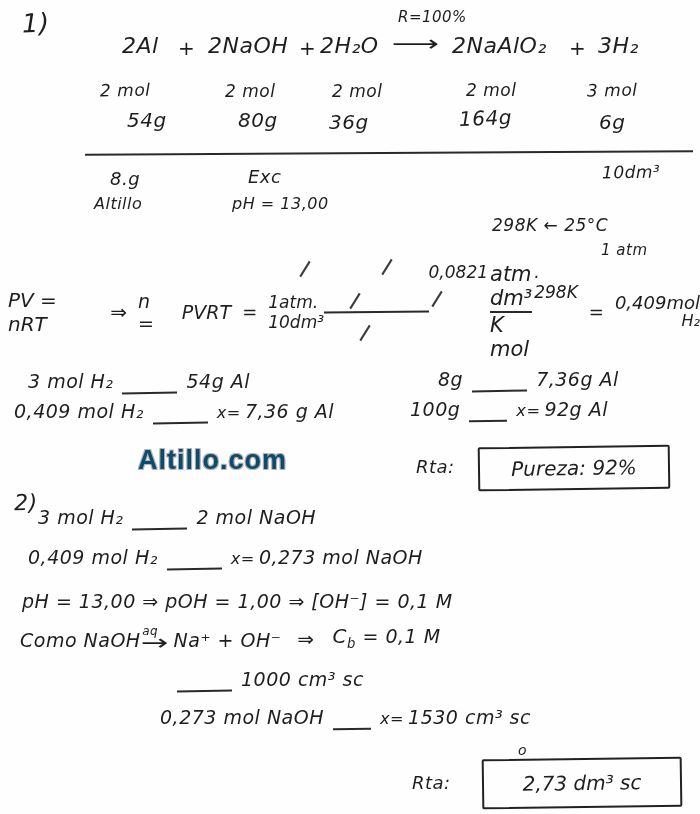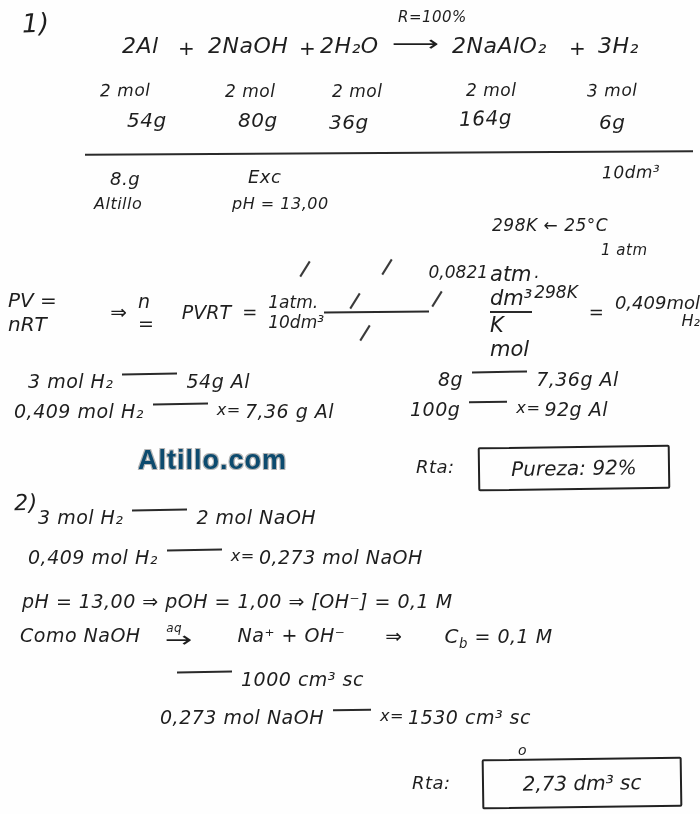--- a/index.html
+++ b/index.html
@@ -7,21 +7,21 @@
     position:relative;width:700px;height:814px;background:#fefefe;
     font-family:"DejaVu Sans",sans-serif;font-style:italic;color:#1e1e1e;
     overflow:hidden;
   }
   .hw{position:absolute;white-space:nowrap;letter-spacing:.5px;}
   .sz14{font-size:14px}.sz15{font-size:15px}.sz16{font-size:16px}
   .sz17{font-size:17px}.sz18{font-size:18px}.sz19{font-size:19px}
   .sz20{font-size:20px}.sz22{font-size:22px}.sz26{font-size:26px}
   .rot-1{transform:rotate(-1deg)}.rot-2{transform:rotate(-2deg)}
   .hline{position:absolute;border-top:2px solid #2a2a2a;transform:rotate(-.35deg)}
-  .prow{position:absolute;display:flex;align-items:flex-start;white-space:nowrap;letter-spacing:.5px}
+  .prow{position:absolute;display:flex;align-items:flex-end;white-space:nowrap;letter-spacing:.5px}
   .dash{display:inline-block;width:55px;border-bottom:2px solid #2a2a2a;margin:0 9px;height:1px;transform:translateY(2px) rotate(-1deg)}
   .dash.short{width:38px}
   .xeq{font-size:.85em;margin-right:4px}
   .ansbox{position:absolute;border:2px solid #222;display:flex;align-items:center;justify-content:center;transform:rotate(-.8deg);border-radius:2px}
   .gaslaw{position:absolute;display:flex;align-items:center;gap:11px}
   .frac{display:inline-flex;flex-direction:row;align-items:center}
   .frac .bar{width:100%;border-top:2px solid #2a2a2a;margin:2px 0;transform:rotate(-.5deg)}
   .fracden{display:flex;align-items:flex-start;gap:2px}
   .minifrac{display:inline-flex;flex-direction:column;align-items:center;font-size:21px}
   .minifrac .top{border-bottom:2px solid #2a2a2a;padding-bottom:1px}
@@ -151,27 +151,27 @@
   </div>
   <div class="prow sz19" style="left:28px;top:546px">
     <span>0,409 mol H₂</span>
     <span class="dash"></span>
     <span class="xeq">x=</span>
     <span>0,273 mol NaOH</span>
   </div>
 
   <div class="hw sz19" style="left:22px;top:590px">pH = 13,00 ⇒ pOH = 1,00 ⇒ [OH⁻] = 0,1 M</div>
 
-  <div class="prow sz19" style="left:20px;top:624px;gap:24px">
+  <div class="prow sz19" style="left:20px;top:624px;gap:0">
     <span>Como NaOH</span>
     <span class="arrowstack">
       <span class="lbl">aq</span>
       <span class="sz22 longarrow">→</span>
     </span>
-    <span style="margin-left:30px">Na⁺ + OH⁻</span>
+    <span style="margin-left:14px">Na⁺ + OH⁻</span>
     <span class="sz20" style="margin-left:16px">⇒</span>
     <span style="margin-left:18px"><span class="sz20">C</span><span class="sub">b</span> <span>= 0,1 M</span></span>
   </div>
 
   <div class="prow sz19" style="left:168px;top:668px">
     <span class="dash"></span>
     <span>1000 cm³ sc</span>
   </div>
   <div class="prow sz19" style="left:160px;top:706px">
     <span>0,273 mol NaOH</span>

